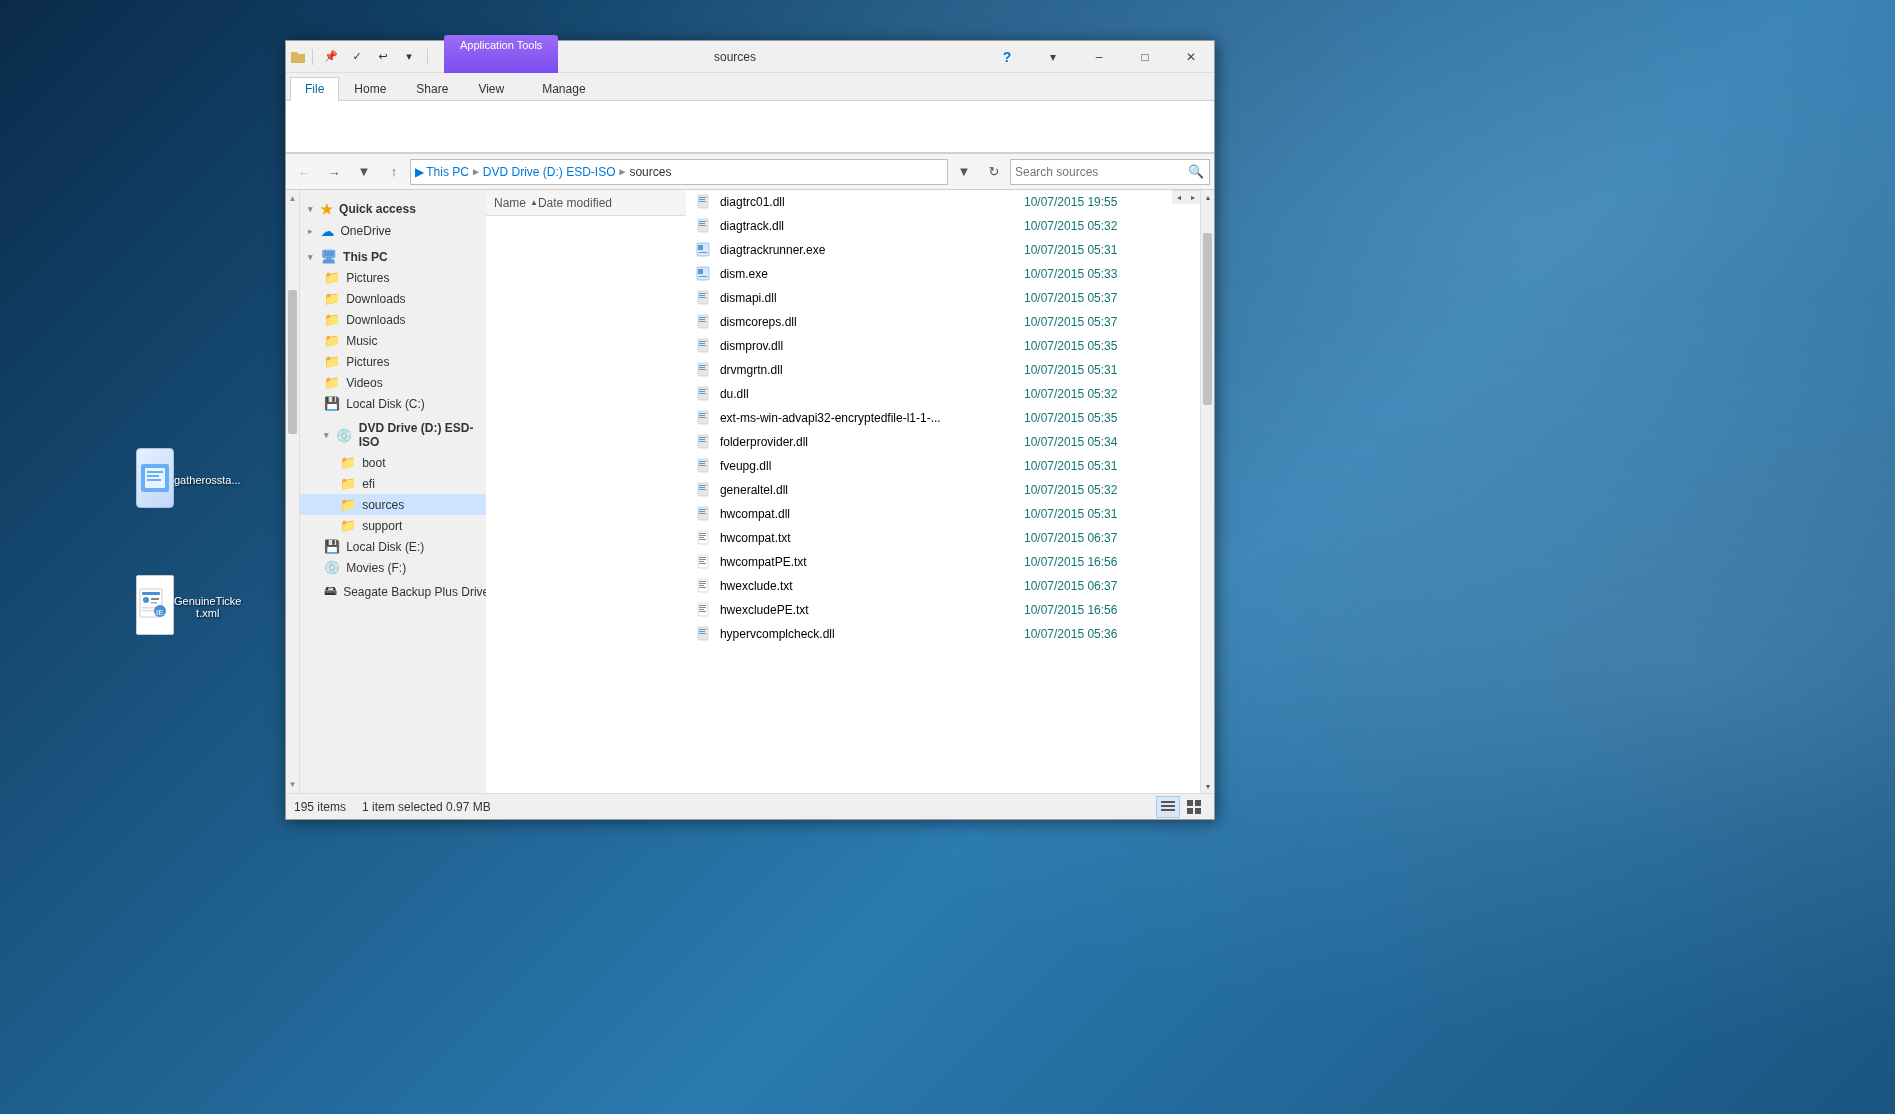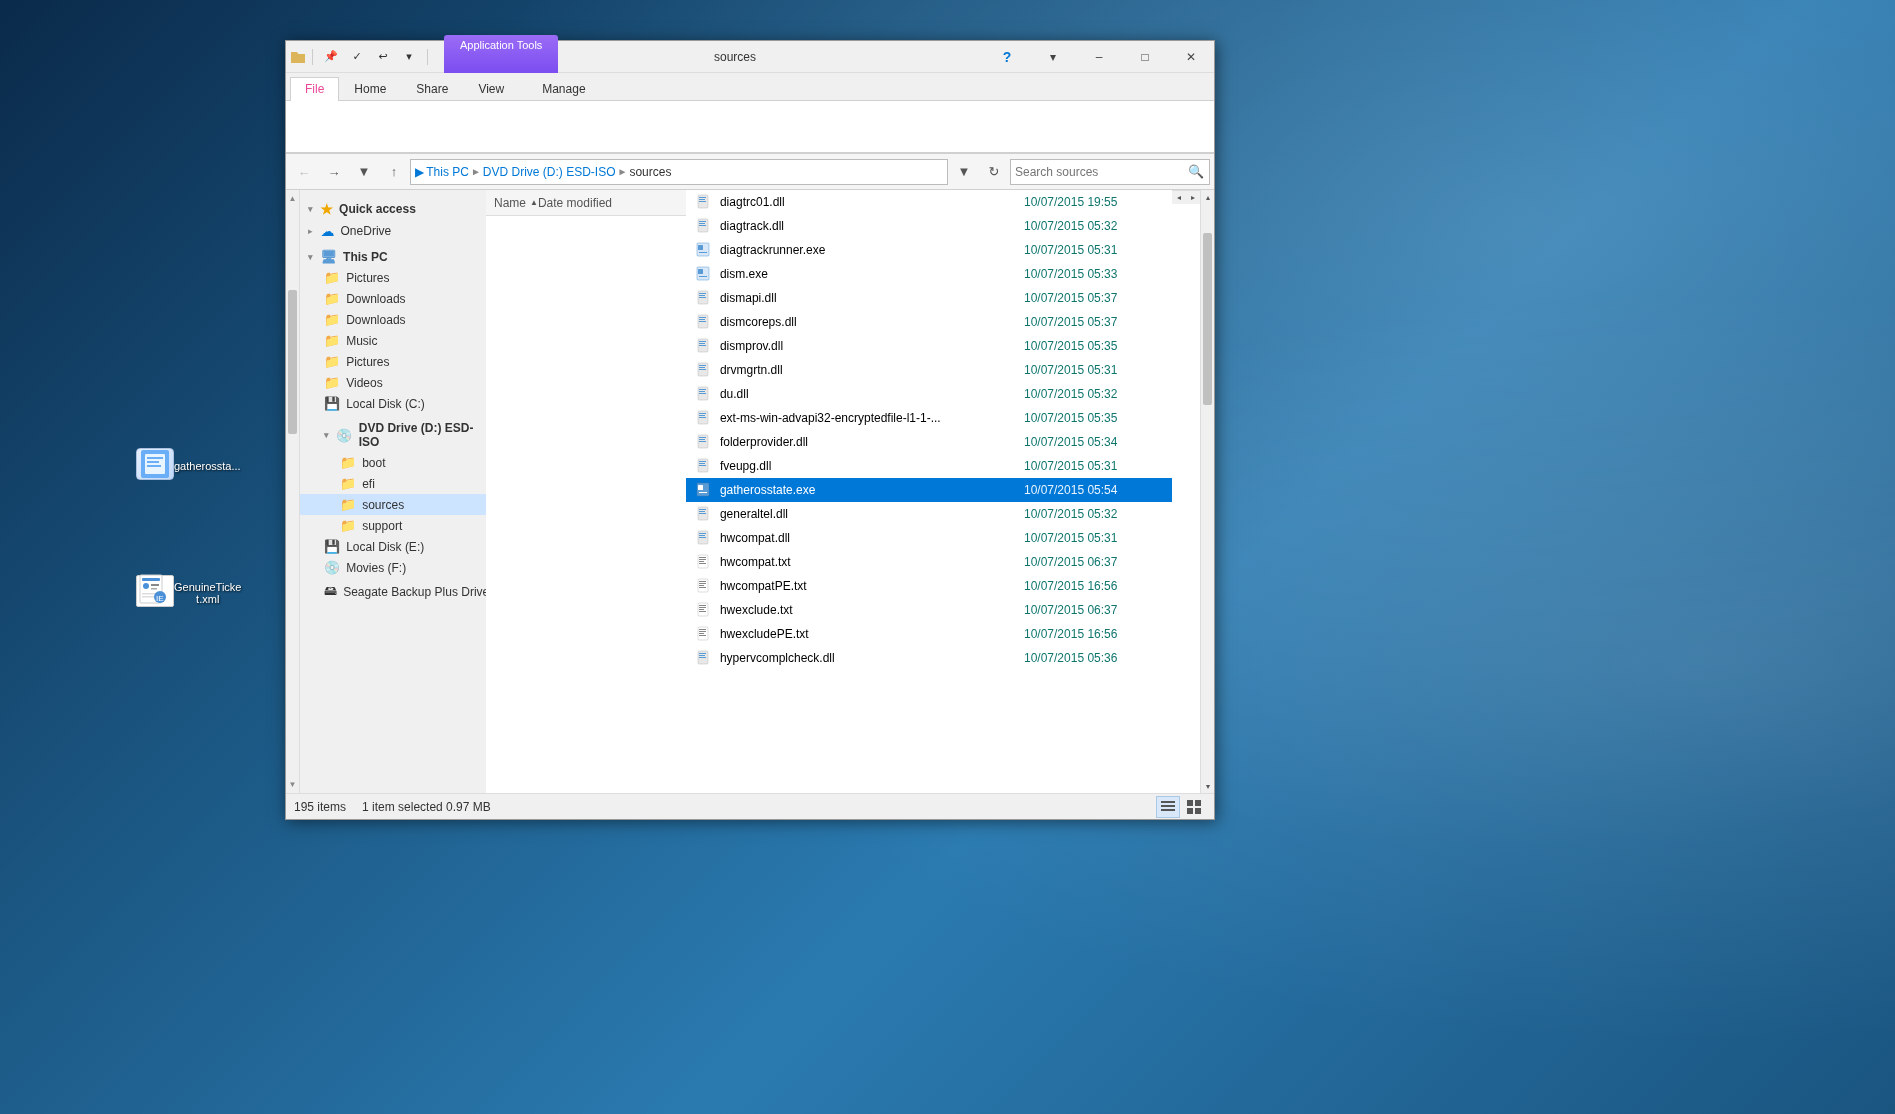--- a/index.html
+++ b/index.html
@@ -27,21 +27,21 @@
     .desktop-icon {
       position: absolute;
       display: flex;
       flex-direction: row;
       align-items: center;
       width: 80px;
       cursor: pointer;
     }
     .desktop-icon .icon-img {
       width: 48px;
-      height: 32px;
+      height: 60px;
       margin-bottom: 4px;
     }
     .desktop-icon .icon-label {
       color: white;
       font-size: 11px;
       text-align: center;
       text-shadow: 1px 1px 2px rgba(0,0,0,0.8);
       word-wrap: break-word;
       width: 80px;
     }
@@ -160,21 +160,21 @@
       color: #333;
       cursor: pointer;
       border: 1px solid transparent;
       border-bottom: none;
       margin-bottom: -1px;
       background: transparent;
     }
     .ribbon-tab.active {
       background: #fff;
       border-color: #d0d0d0;
-      color: #ec4899;
+      color: #0369a1;
     }
     .ribbon-content {
       height: 52px;
       background: white;
       display: flex;
       align-items: center;
       padding: 4px 8px;
       border-bottom: 1px solid #d0d0d0;
     }
 
@@ -870,31 +870,20 @@
                     <rect x="2" y="1" width="10" height="13" fill="#e8e8e8" stroke="#bbb" stroke-width="0.5" rx="1"></rect>
                     <rect x="3" y="3" width="7" height="1" fill="#5b9bd5"></rect>
                     <rect x="3" y="5" width="6" height="1" fill="#5b9bd5"></rect>
                     <rect x="3" y="7" width="7" height="1" fill="#5b9bd5"></rect>
                   </svg>
               </div>
               <div class="file-name">fveupg.dll</div>
               <div class="file-date">10/07/2015 05:31</div>
             </div>
 
-            <div class="file-row selected">
-              <div class="file-icon">
-                <svg width="16" height="16" viewBox="0 0 16 16">
-                    <rect x="1" y="1" width="12" height="13" fill="#5b9bd5" stroke="#3a7ab5" stroke-width="0.5" rx="1"></rect>
-                    <rect x="2" y="3" width="5" height="5" fill="white" rx="0.5"></rect>
-                    <rect x="3" y="10" width="8" height="1" fill="white"></rect>
-                  </svg>
-              </div>
-              <div class="file-name">gatherosstate.exe</div>
-              <div class="file-date">10/07/2015 05:54</div>
-            </div>
 
             <div class="file-row">
               <div class="file-icon dll-icon">
                 <svg width="16" height="16" viewBox="0 0 16 16">
                     <rect x="2" y="1" width="10" height="13" fill="#e8e8e8" stroke="#bbb" stroke-width="0.5" rx="1"></rect>
                     <rect x="3" y="3" width="7" height="1" fill="#5b9bd5"></rect>
                     <rect x="3" y="5" width="6" height="1" fill="#5b9bd5"></rect>
                     <rect x="3" y="7" width="7" height="1" fill="#5b9bd5"></rect>
                   </svg>
               </div>

